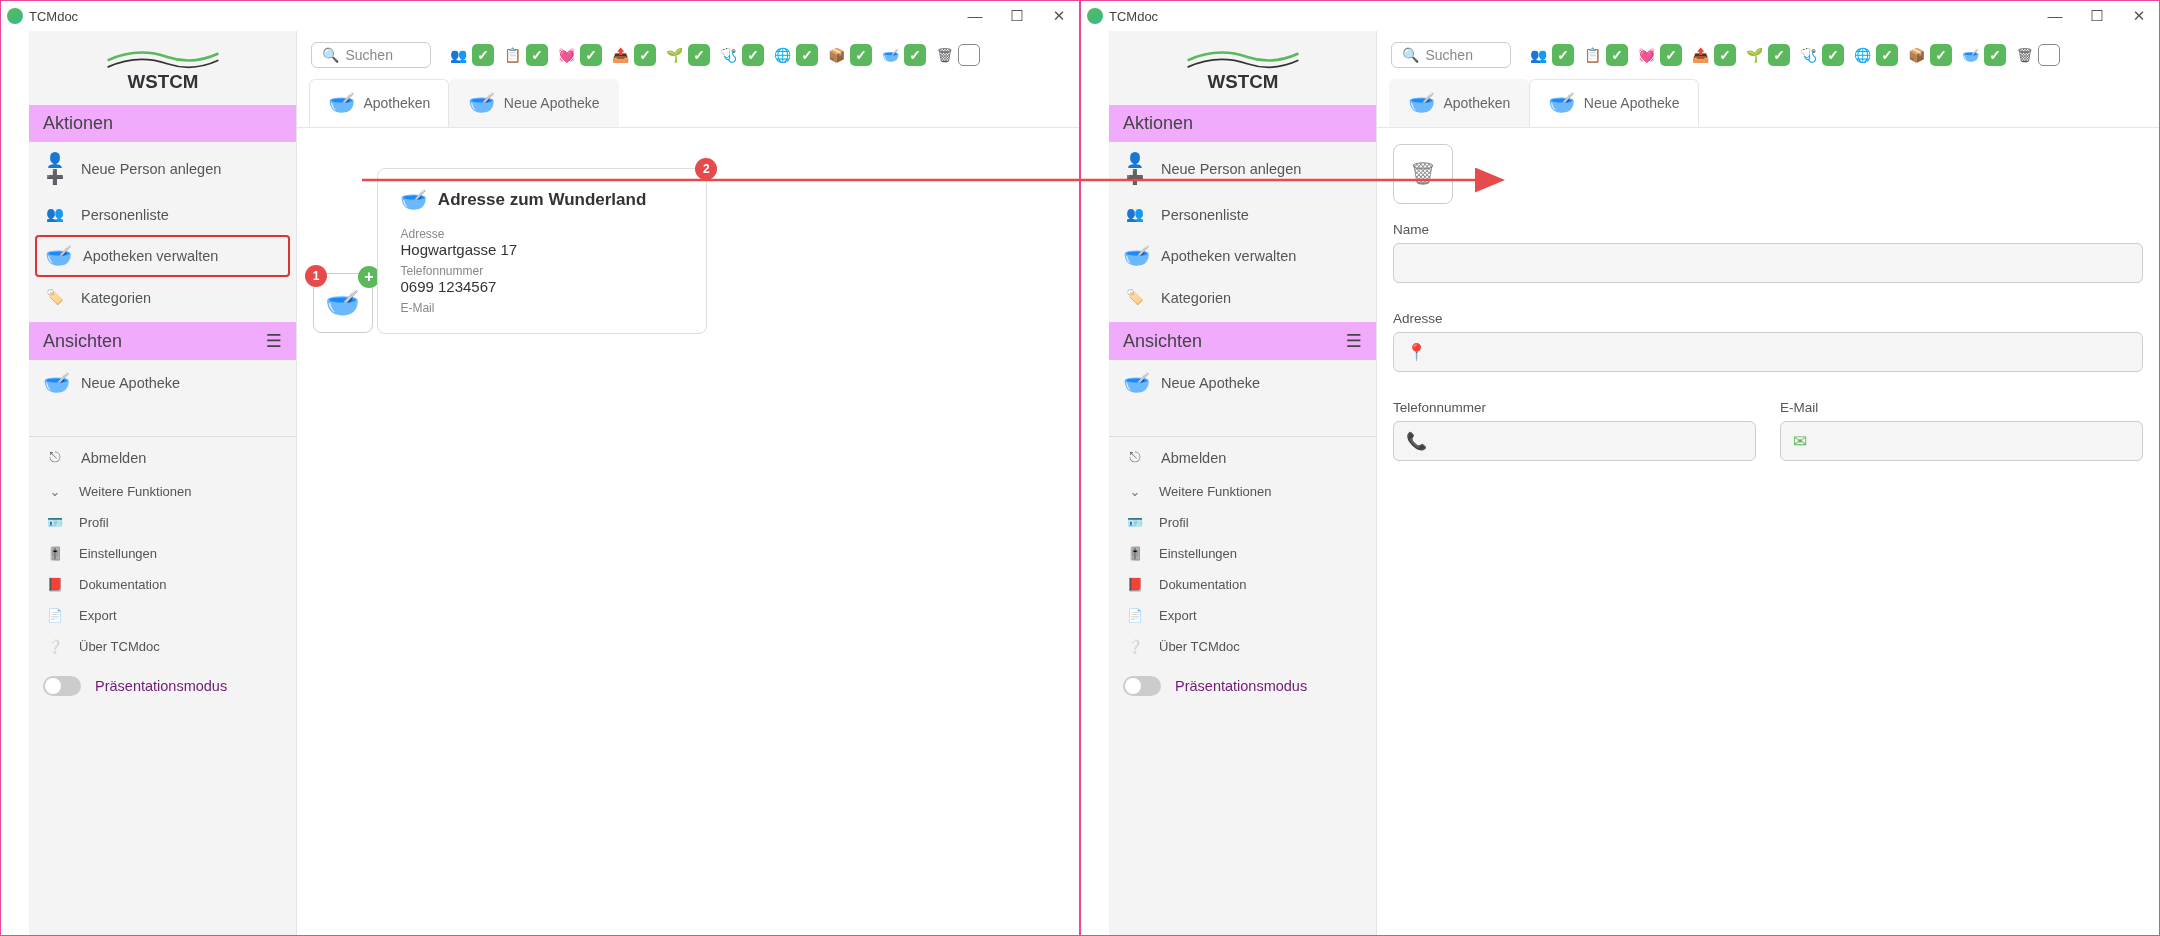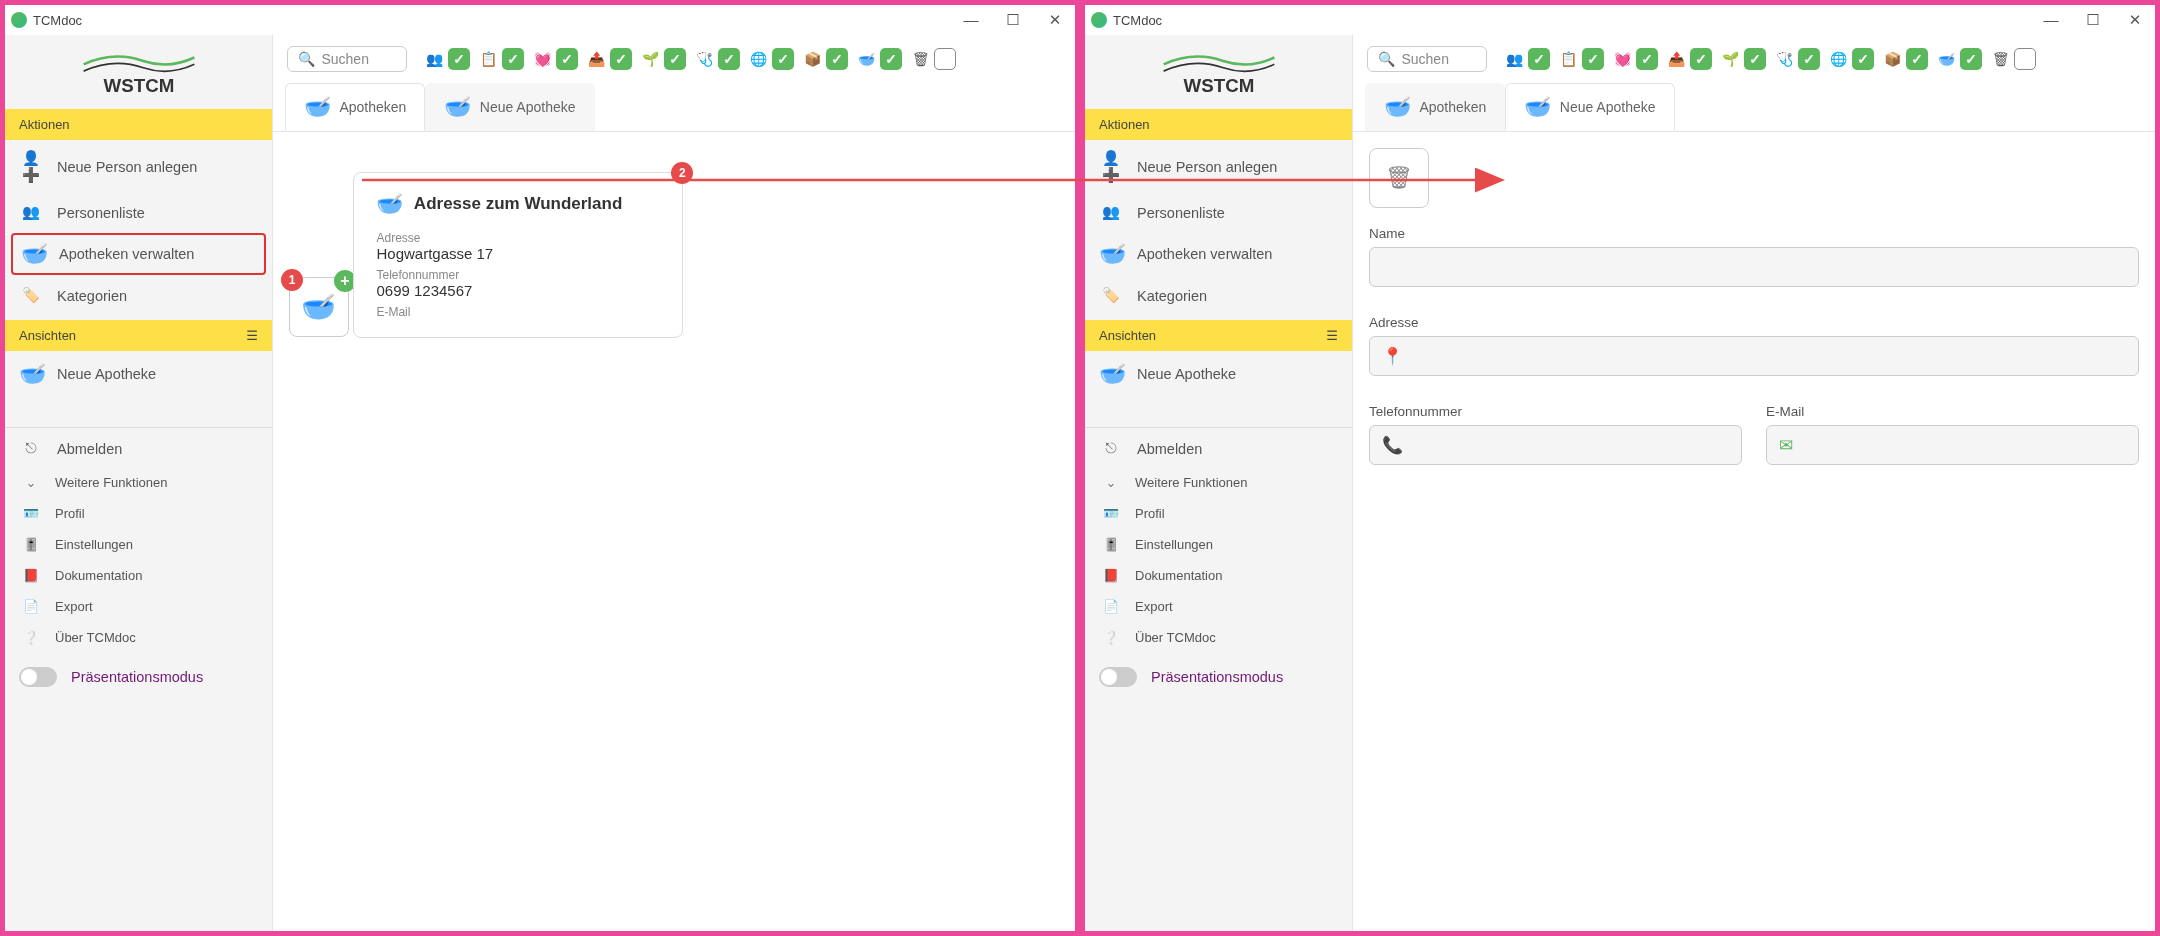--- a/index.html
+++ b/index.html
@@ -1,27 +1,27 @@
 <!DOCTYPE html>
 <html><head>
 <meta charset="utf-8">
 <style>
   * { box-sizing: border-box; margin: 0; padding: 0; }
   body { font-family: "Segoe UI", Arial, sans-serif; background: #fff; display: flex; width: 2160px; height: 936px; }
-  .window { flex: 1; border: 5px solid #ec4899; display: flex; flex-direction: column; position: relative; }
+  .window { flex: 1; border: 1px solid #ec4899; display: flex; flex-direction: column; position: relative; }
   .titlebar { height: 30px; display: flex; align-items: center; padding: 0 6px; background: #fff; }
   .titlebar .app-icon { width: 16px; height: 16px; border-radius: 50%; background: linear-gradient(135deg,#5cb85c,#3b8); margin-right: 6px; }
   .titlebar .title { font-size: 13px; color: #444; }
   .titlebar .win-controls { margin-left: auto; display: flex; gap: 14px; }
   .titlebar .win-controls span { width: 28px; text-align:center; font-size: 15px; color:#555; cursor:pointer; }
   .body { flex: 1; display: flex; overflow:hidden;}
-  .sidebar { width: 268px; background: #f4f4f4; border-right:1px solid #e5e5e5; display:flex; flex-direction:column; overflow:auto; }
+  .sidebar { width: 268px; background: #f4f4f4; border-right:1px solid #e5e5e5; display:flex; flex-direction:column; overflow:auto;margin-left:28px; }
   .logo { text-align:center; padding:14px 0 10px;}
   .logo svg { width: 120px; height:46px;}
-  .section-header { padding:8px 14px; font-size:13px; background:#fde047; color:#444; display:flex; align-items:center;}
+  .section-header { padding:8px 14px; font-size:18px; background:#f0abfc; color:#444; display:flex; align-items:center;}
   .section-header .hamburger { margin-left:auto; }
   .nav-item { display:flex; align-items:center; gap:14px; padding:10px 14px; font-size:14.5px; color:#555; cursor:pointer;}
   .nav-item.small { font-size:13px; padding:8px 14px; gap:12px;}
   .nav-icon { width:24px; text-align:center; color:#777;}
   .highlight-box { border:2px solid #d33; border-radius:4px; margin:2px 6px; padding:6px 8px !important; }
   .divider { border-top:1px solid #ddd; margin:2px 0;}
   .toggle-row { display:flex; align-items:center; gap:14px; padding:14px; font-size:14.5px; color:#701a75;}
   .toggle { width:38px; height:20px; background:#ccc; border-radius:10px; position:relative;}
   .toggle::after { content:""; position:absolute; width:16px; height:16px; background:#fff; border-radius:50%; top:2px; left:2px;}
   .main { flex:1; display:flex; flex-direction:column; padding:0; position:relative; overflow:auto;}

